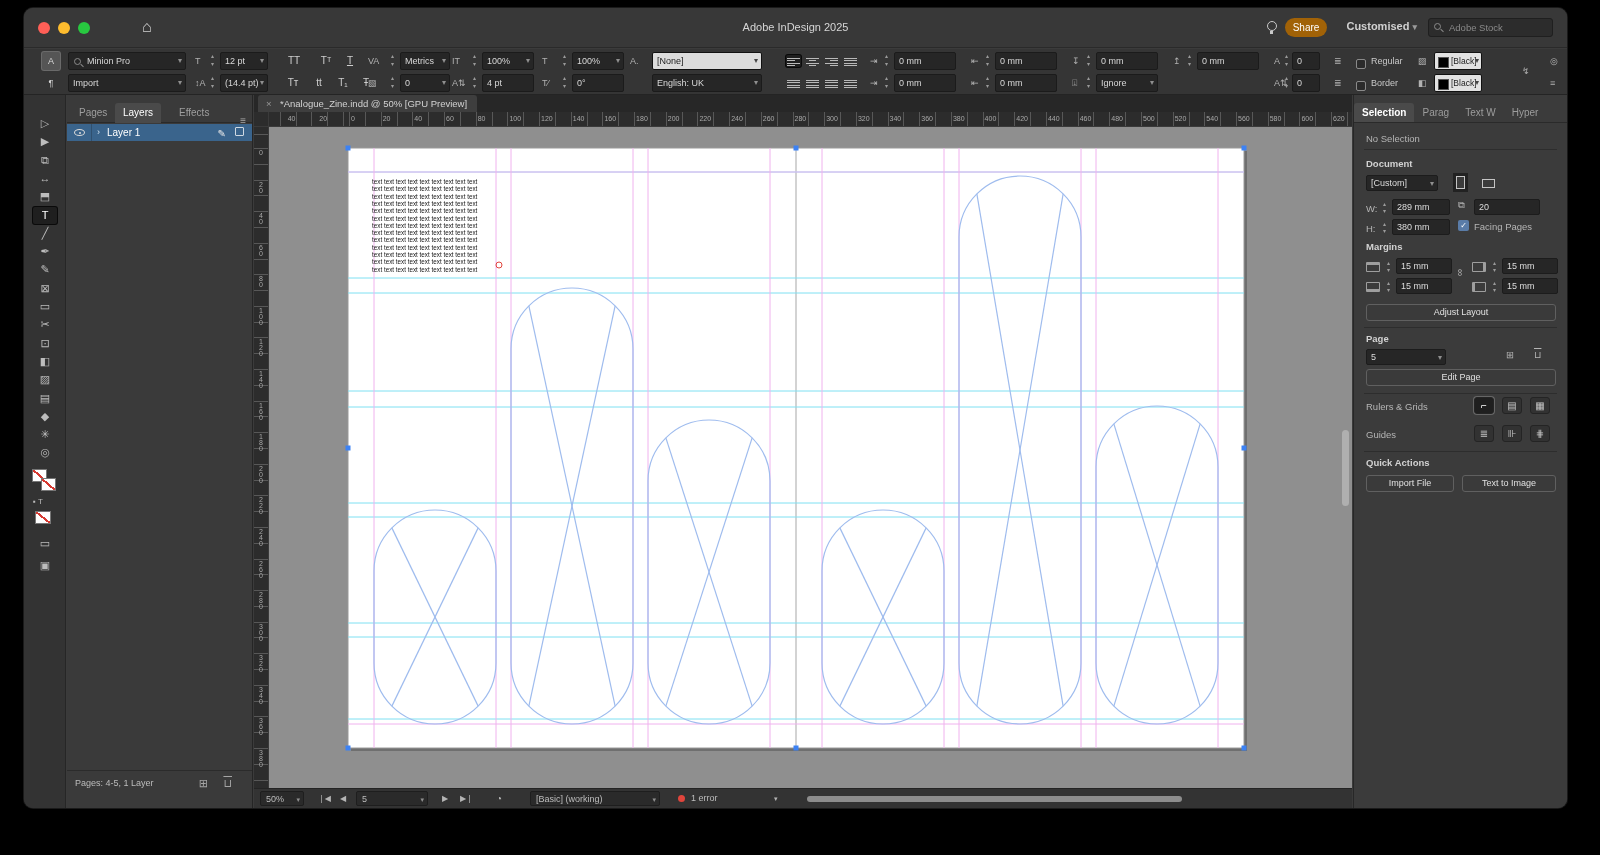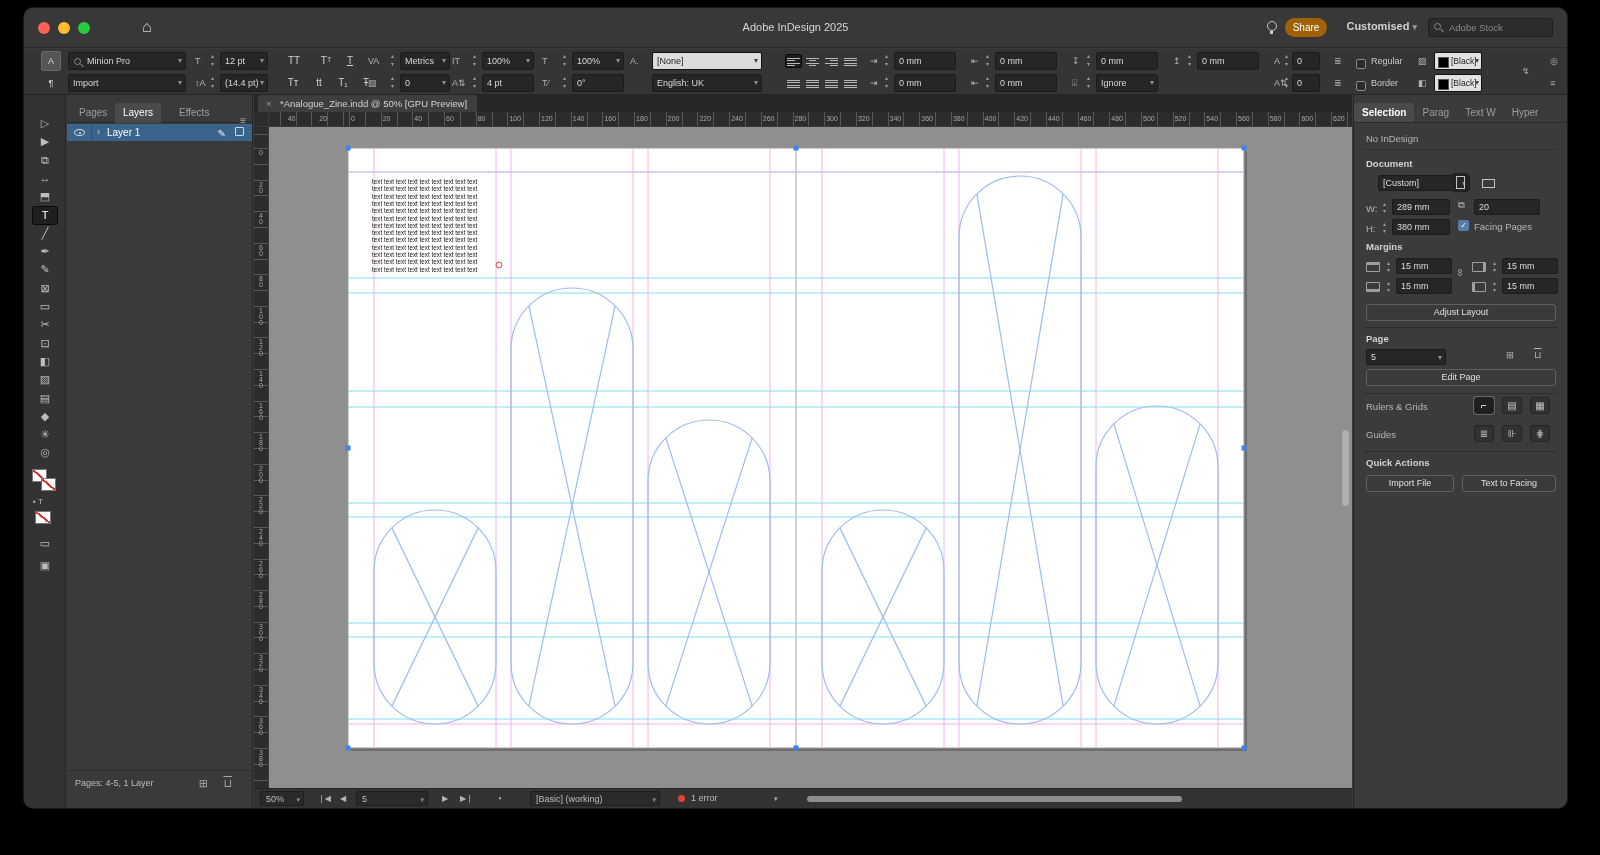--- a/index.html
+++ b/index.html
@@ -464,24 +464,24 @@
         <span class="sb" style="left:437px">1 error</span>
         <span class="sb sbic" style="left:520px;font-size:7px">▾</span>
         <span id="hscroll"></span>
       </div>
     </div>
 
     <div id="rightpanel">
       <div id="rp-tabs">
         <span class="rptab on">Selection</span><span class="rptab">Parag</span><span class="rptab">Text W</span><span class="rptab">Hyper</span>
       </div>
-      <div class="rp-row rp-lab" style="top:38px;left:12px">No InDesign</div>
+      <div class="rp-row rp-lab" style="top:38px;left:12px">No Selection</div>
       <div class="rp-div" style="top:54px"></div>
       <div class="rp-row rp-h" style="top:63px;left:12px">Document</div>
-      <div class="rp-field" style="top:80px;left:24px;width:92px"><span>[Custom]</span><span class="chev">▾</span></div>
+      <div class="rp-field" style="top:80px;left:12px;width:72px"><span>[Custom]</span><span class="chev">▾</span></div>
       <span class="orient" style="top:81px;left:102px;width:9px;height:13px;box-shadow:0 0 0 3px #222"></span>
       <span class="orient" style="top:84px;left:128px;width:13px;height:9px"></span>
       <div class="rp-row rp-lab" style="top:108px;left:12px">W:</div>
       <span class="rp-stp" style="top:106px;left:26px">▴<br>▾</span>
       <div class="rp-field" style="top:104px;left:38px;width:58px">289 mm</div>
       <span style="position:absolute;top:104px;left:104px;color:#b5b5b5">⧉</span>
       <div class="rp-field" style="top:104px;left:120px;width:66px">20</div>
       <div class="rp-row rp-lab" style="top:128px;left:12px">H:</div>
       <span class="rp-stp" style="top:126px;left:26px">▴<br>▾</span>
       <div class="rp-field" style="top:124px;left:38px;width:58px">380 mm</div>
@@ -513,16 +513,16 @@
       <span class="icbtn on" style="top:302px;left:120px">⌐</span>
       <span class="icbtn" style="top:302px;left:148px">▤</span>
       <span class="icbtn" style="top:302px;left:176px">▦</span>
       <div class="rp-row rp-lab" style="top:334px;left:12px">Guides</div>
       <span class="icbtn" style="top:330px;left:120px">≣</span>
       <span class="icbtn" style="top:330px;left:148px">⊪</span>
       <span class="icbtn" style="top:330px;left:176px">⋕</span>
       <div class="rp-div" style="top:356px"></div>
       <div class="rp-row rp-h" style="top:362px;left:12px">Quick Actions</div>
       <div class="rp-btn" style="top:380px;left:12px;width:88px">Import File</div>
-      <div class="rp-btn" style="top:380px;left:108px;width:94px">Text to Facing</div>
+      <div class="rp-btn" style="top:380px;left:108px;width:94px">Text to Image</div>
     </div>
   </div>
 </div>
 
 </body></html>

